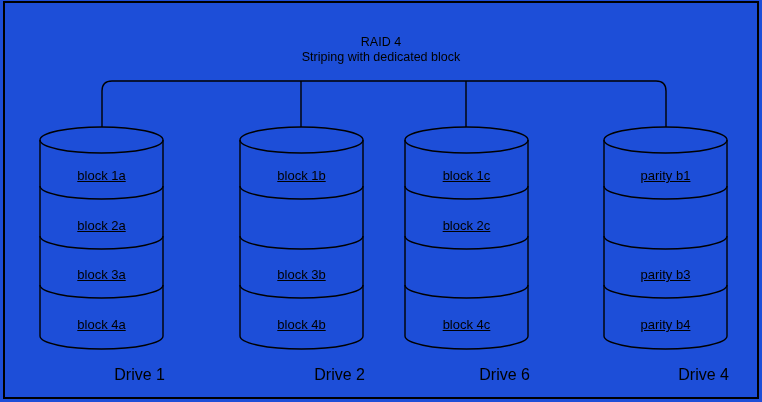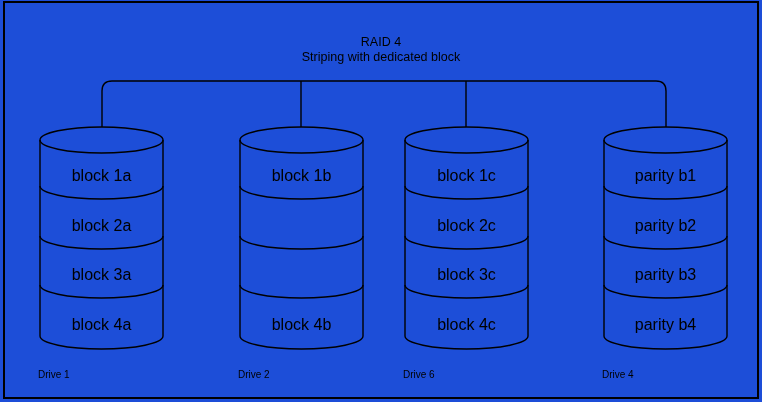--- a/index.html
+++ b/index.html
@@ -52,37 +52,38 @@
     left: 0;
     top: 0;
   }
   .blk {
     position: absolute;
     left: 0;
     width: 127px;
     height: 16px;
     line-height: 16px;
     text-align: center;
-    font-size: 16px;
+    font-size: 13px;
     color: #000000;
     white-space: nowrap;
+    text-decoration: underline;
   }
   .blk1 { top: 43px; }
   .blk2 { top: 93px; }
   .blk3 { top: 142px; }
   .blk4 { top: 192px; }
   .dlabel {
     position: absolute;
     left: 0;
     top: 242px;
     width: 127px;
     height: 16px;
     line-height: 16px;
-    text-align: left;
-    font-size: 10px;
+    text-align: right;
+    font-size: 16px;
     color: #000000;
     white-space: nowrap;
   }
   .drive1 { left: 38px; }
   .drive2 { left: 238px; }
   .drive3 { left: 403px; }
   .drive4 { left: 602px; }
 </style>
 </head>
 <body>
@@ -125,51 +126,50 @@
     <svg class="cyl" width="127" height="226" viewBox="0 0 127 226">
       <g fill="none" stroke="#000000" stroke-width="1.4">
         <path d="M 2 15 L 2 211 A 61.5 13 0 0 0 125 211 L 125 15"></path>
         <ellipse cx="63.5" cy="15" rx="61.5" ry="13"></ellipse>
         <path d="M 2 61 A 61.5 13 0 0 0 125 61"></path>
         <path d="M 2 111 A 61.5 13 0 0 0 125 111"></path>
         <path d="M 2 160 A 61.5 13 0 0 0 125 160"></path>
       </g>
     </svg>
     <div class="blk blk1">block 1b</div>
+    <div class="blk blk3">block 3b</div>
     <div class="blk blk4">block 4b</div>
     <div class="dlabel">Drive 2</div>
   </div>
 
   <div class="drive drive3">
     <svg class="cyl" width="127" height="226" viewBox="0 0 127 226">
       <g fill="none" stroke="#000000" stroke-width="1.4">
         <path d="M 2 15 L 2 211 A 61.5 13 0 0 0 125 211 L 125 15"></path>
         <ellipse cx="63.5" cy="15" rx="61.5" ry="13"></ellipse>
         <path d="M 2 61 A 61.5 13 0 0 0 125 61"></path>
         <path d="M 2 111 A 61.5 13 0 0 0 125 111"></path>
         <path d="M 2 160 A 61.5 13 0 0 0 125 160"></path>
       </g>
     </svg>
     <div class="blk blk1">block 1c</div>
     <div class="blk blk2">block 2c</div>
-    <div class="blk blk3">block 3c</div>
     <div class="blk blk4">block 4c</div>
     <div class="dlabel">Drive 6</div>
   </div>
 
   <div class="drive drive4">
     <svg class="cyl" width="127" height="226" viewBox="0 0 127 226">
       <g fill="none" stroke="#000000" stroke-width="1.4">
         <path d="M 2 15 L 2 211 A 61.5 13 0 0 0 125 211 L 125 15"></path>
         <ellipse cx="63.5" cy="15" rx="61.5" ry="13"></ellipse>
         <path d="M 2 61 A 61.5 13 0 0 0 125 61"></path>
         <path d="M 2 111 A 61.5 13 0 0 0 125 111"></path>
         <path d="M 2 160 A 61.5 13 0 0 0 125 160"></path>
       </g>
     </svg>
     <div class="blk blk1">parity b1</div>
-    <div class="blk blk2">parity b2</div>
     <div class="blk blk3">parity b3</div>
     <div class="blk blk4">parity b4</div>
     <div class="dlabel">Drive 4</div>
   </div>
 
 </div>
 
 </body></html>

